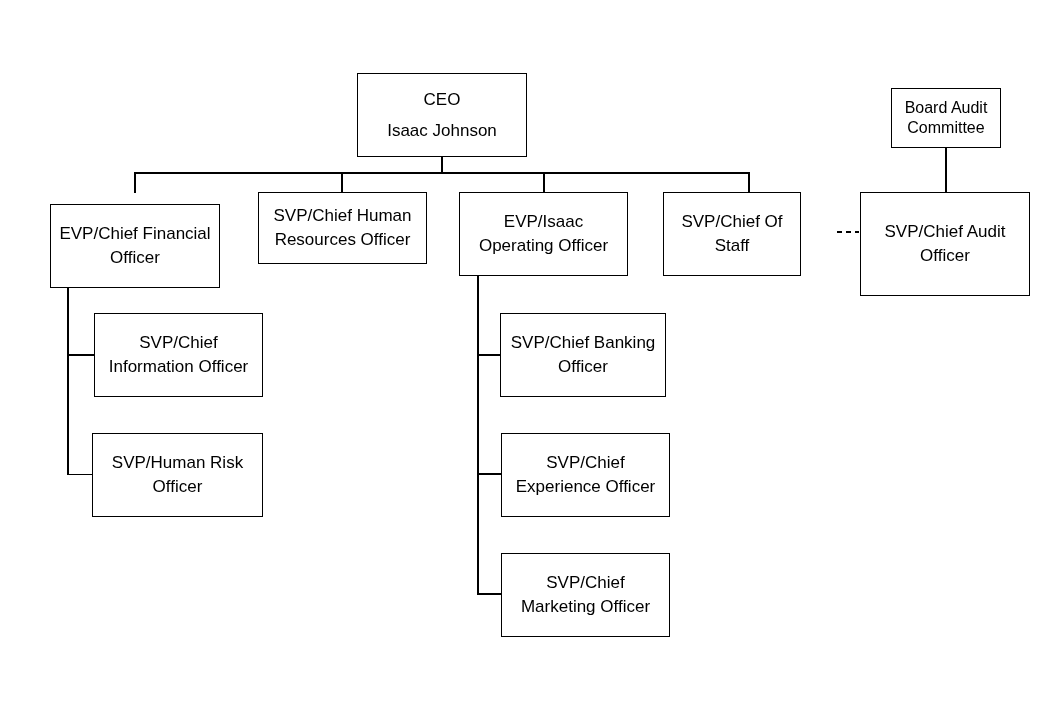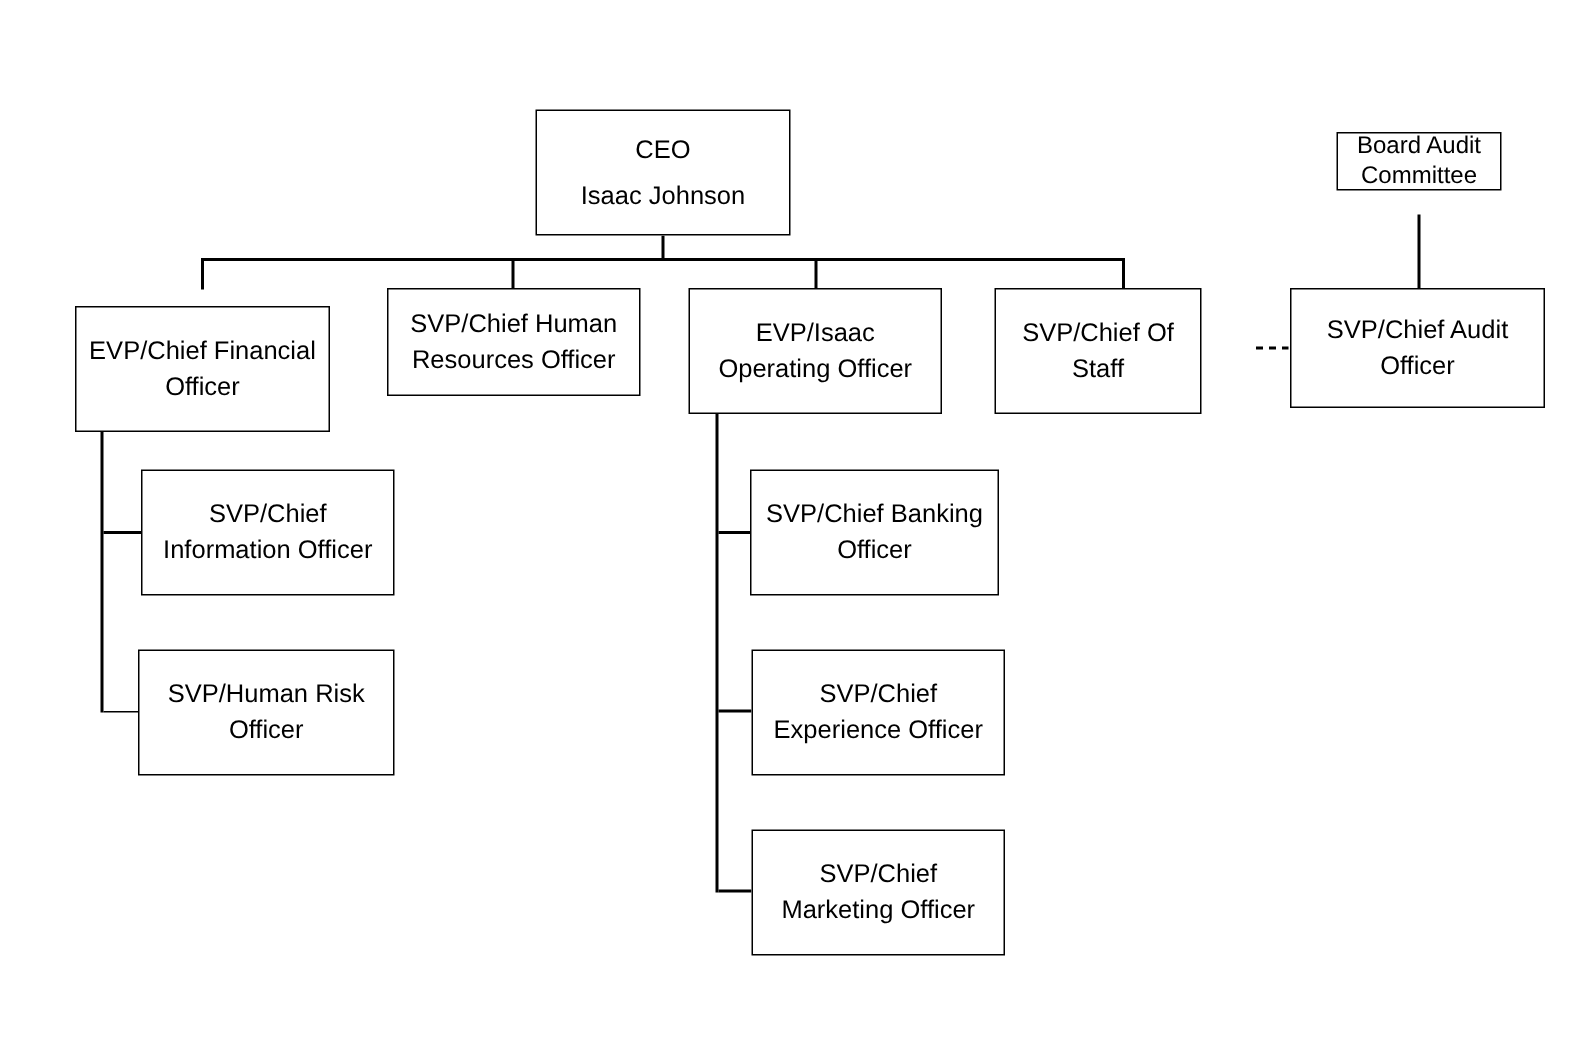--- a/index.html
+++ b/index.html
@@ -79,21 +79,21 @@
   <div class="vline" style="left:477px; top:276px; height:319px;"></div>
   <div class="hline thin" style="left:479px; top:354px; width:21px;"></div>
   <div class="hline thin" style="left:479px; top:473px; width:22px;"></div>
   <div class="hline thin" style="left:479px; top:593px; width:22px;"></div>
 
   <div class="node" style="left:357px; top:73px; width:170px; height:84px;">
     <div class="role">CEO</div>
     <div>Isaac Johnson</div>
   </div>
 
-  <div class="node small" style="left:891px; top:88px; width:110px; height:39px;">
+  <div class="node small" style="left:891px; top:88px; width:110px; height:60px;">
     <div>Board Audit
 Committee</div>
   </div>
 
   <div class="node" style="left:50px; top:204px; width:170px; height:84px;">
     <div>EVP/Chief Financial
 Officer</div>
   </div>
 
   <div class="node" style="left:258px; top:192px; width:169px; height:72px;">
@@ -103,21 +103,21 @@
 
   <div class="node" style="left:459px; top:192px; width:169px; height:84px;">
     <div>EVP/Isaac
 Operating Officer</div>
   </div>
 
   <div class="node" style="left:663px; top:192px; width:138px; height:84px;">
     <div>SVP/Chief Of Staff</div>
   </div>
 
-  <div class="node" style="left:860px; top:192px; width:170px; height:80px;">
+  <div class="node" style="left:860px; top:192px; width:170px; height:104px;">
     <div>SVP/Chief Audit
 Officer</div>
   </div>
 
   <div class="node" style="left:94px; top:313px; width:169px; height:84px;">
     <div>SVP/Chief
 Information Officer</div>
   </div>
 
   <div class="node" style="left:92px; top:433px; width:171px; height:84px;">

